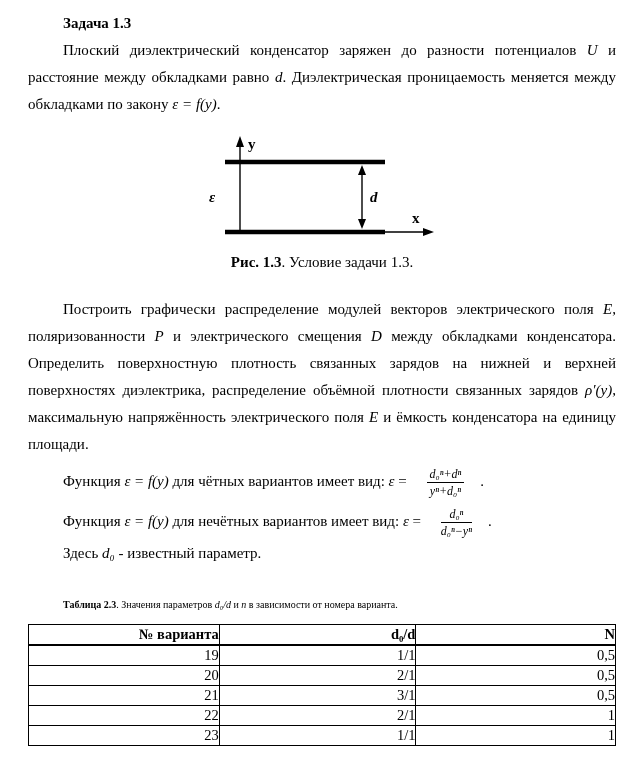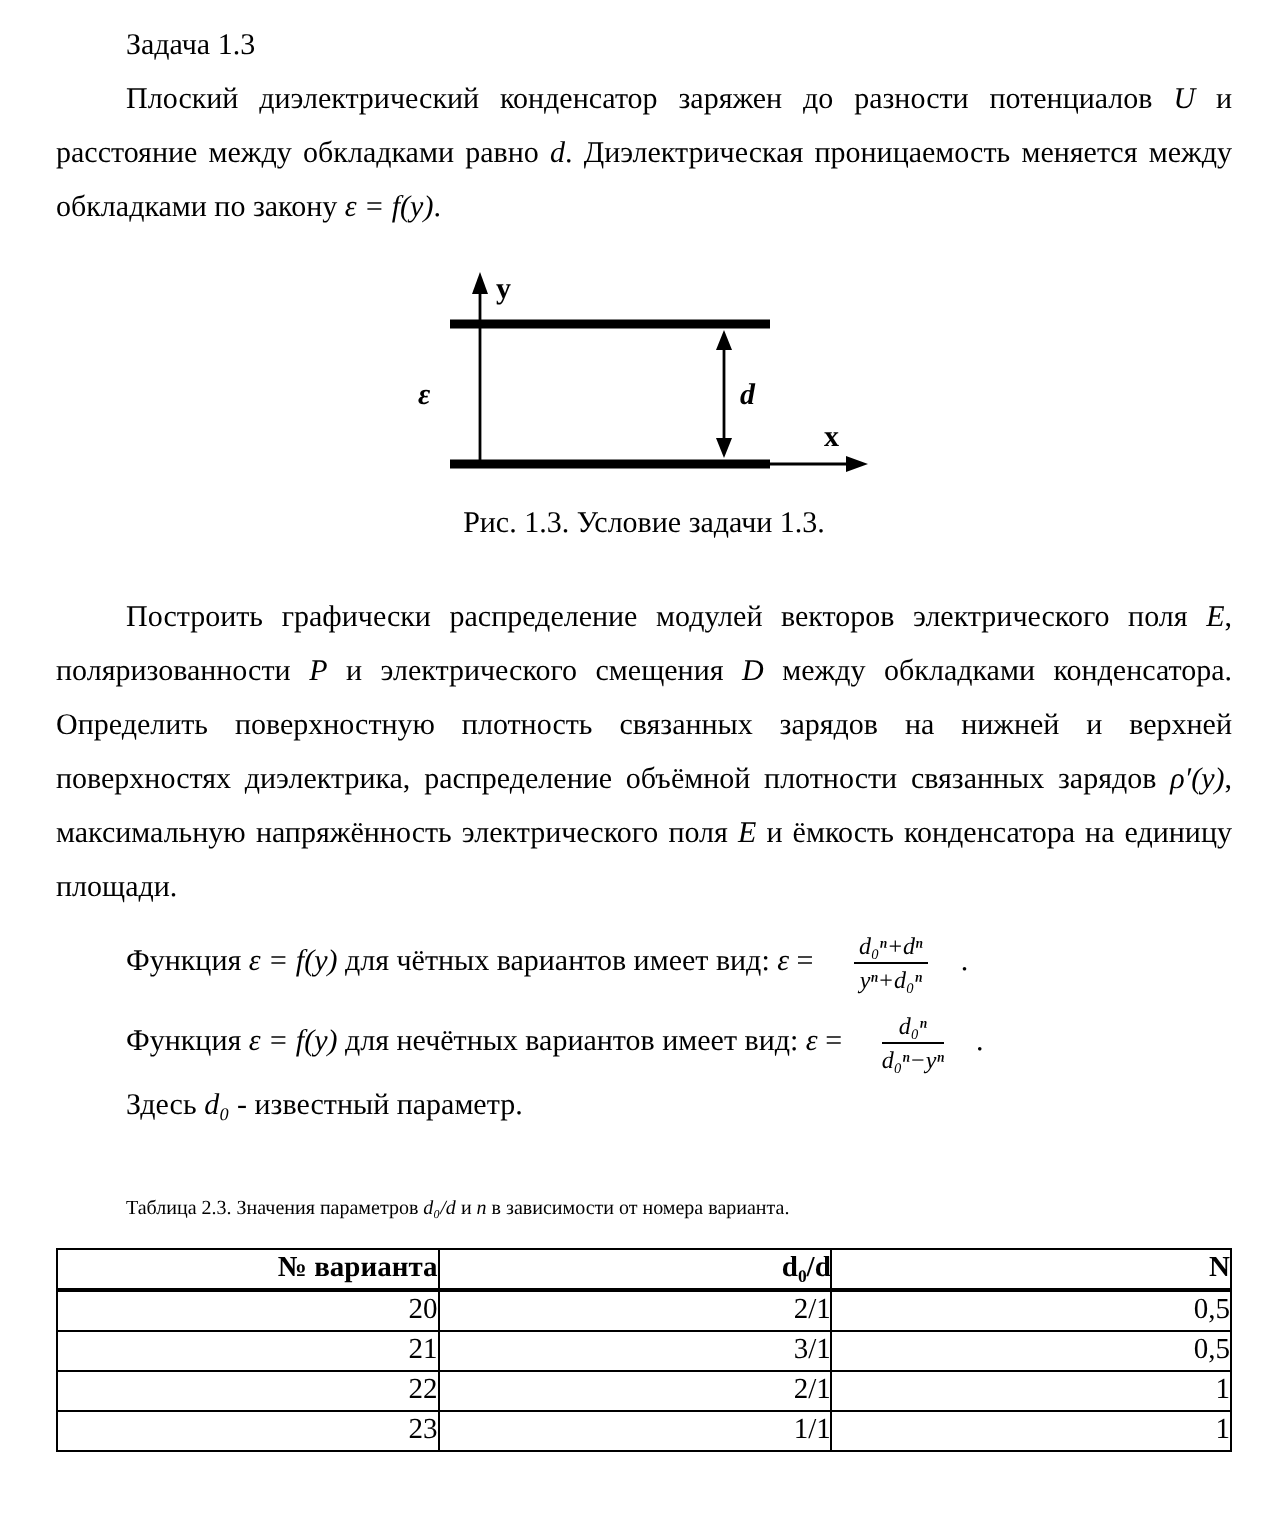--- a/index.html
+++ b/index.html
@@ -4,25 +4,25 @@
 <style>
   * { box-sizing: border-box; }
   html, body { margin: 0; padding: 0; }
   body {
     width: 644px; height: 768px;
     background: #ffffff; color: #000000;
     font-family: "Liberation Serif", "DejaVu Serif", serif;
     overflow: hidden;
   }
   .page { padding: 10px 28px 0 28px; }
-  .title { font-size: 15px; font-weight: normal; margin: 0; text-indent: 35px; line-height: 27px; }
+  .title { font-size: 15px; font-weight: bold; margin: 0; text-indent: 35px; line-height: 27px; }
   .para { font-size: 15px; line-height: 27px; margin: 0; text-align: justify; text-indent: 35px; }
   .para2 { margin-top: 24px; }
   .it { font-style: italic; }
-  .bd { font-weight: normal; text-align: center; }
+  .bd { font-weight: bold; text-align: center; }
   .figure-wrap { margin-top: 14px; text-align: center; }
   .figure-wrap svg { display: inline-block; vertical-align: top; }
   .fig-label { font-family: "Liberation Serif", "DejaVu Serif", serif; font-size: 15px; font-weight: bold; }
   .fig-label.it { font-style: italic; }
   .caption { font-size: 15px; line-height: 20px; margin-top: 2px; text-align: center; }
   .formula { font-size: 15px; line-height: 34px; margin: 6px 0 0; padding-left: 35px; }
   .frac {
     display: inline-block; vertical-align: middle; text-align: center;
     font-size: 12px; line-height: 14px; font-style: italic; margin: 0 16px;
   }
@@ -84,20 +84,25 @@
   <table class="variants">
     <thead>
       <tr>
         <th class="c1">№ варианта</th>
         <th class="c2">d₀/d</th>
         <th class="c3">N</th>
       </tr>
     </thead>
     <tbody>
       <tr>
+        <td>19</td>
+        <td>1/1</td>
+        <td>0,5</td>
+      </tr>
+      <tr>
         <td>20</td>
         <td>2/1</td>
         <td>0,5</td>
       </tr>
       <tr>
         <td>21</td>
         <td>3/1</td>
         <td>0,5</td>
       </tr>
       <tr>

